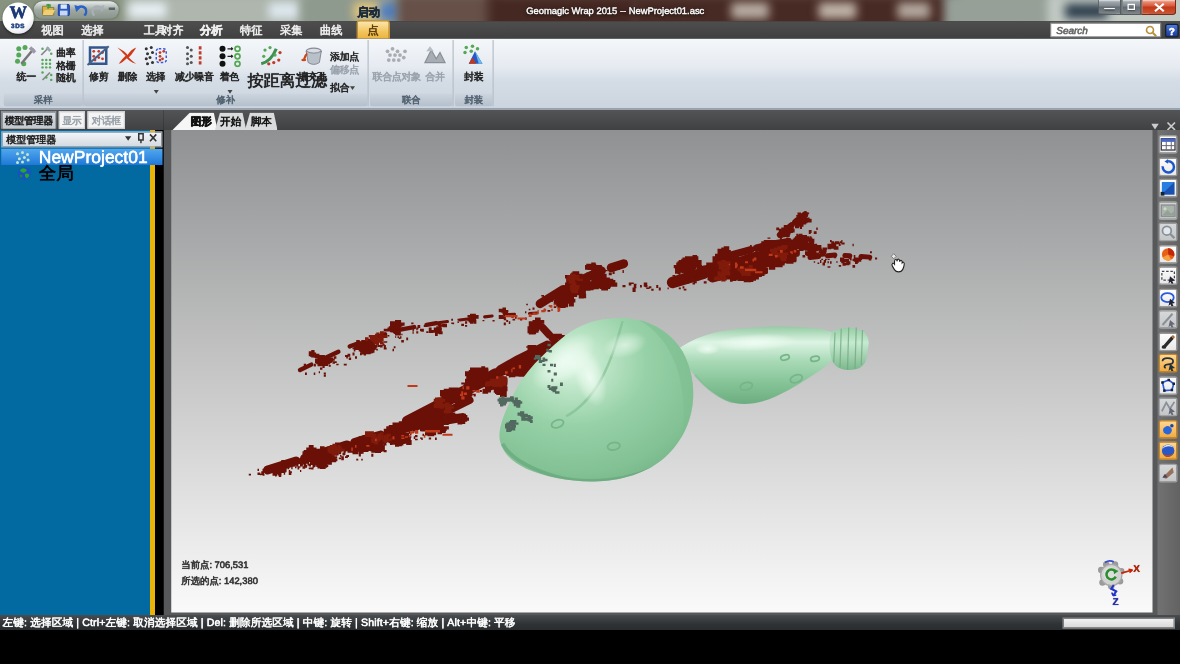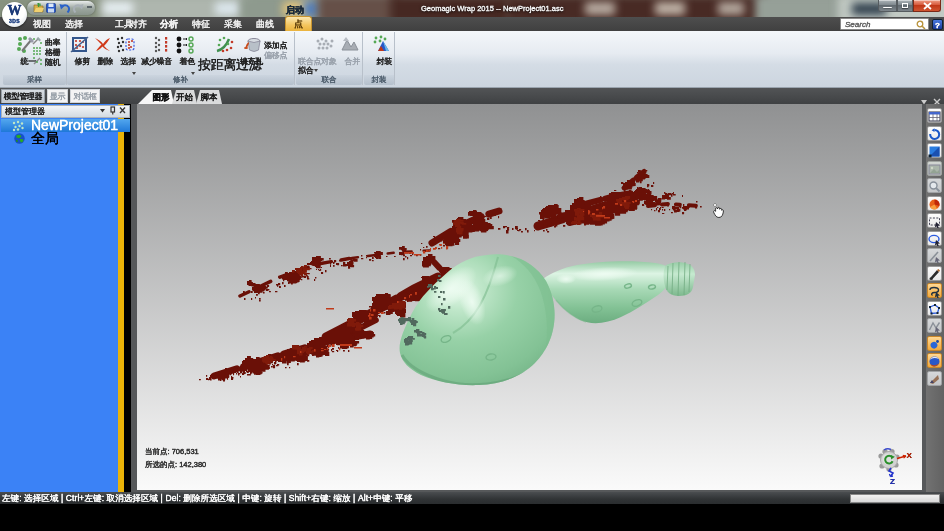--- a/index.html
+++ b/index.html
@@ -32,29 +32,29 @@
   #tab-dian { left:285px; top:16px; width:27px; height:15px; background:linear-gradient(#fbe7b0,#f3c45c 60%,#eab33e); border-radius:3px 3px 0 0; color:#5a3c08; font-size:9px; line-height:14px; text-align:center; border:1px solid #c89430; border-bottom:none; }
   
   #search { left:840px; top:18px; width:89px; height:12px; background:#fff; border:1px solid #888; border-radius:1px; }
   #search .ph { position:absolute; left:4px; top:1px; font-size:8px; font-style:italic; color:#666; }
   #helpbtn { left:932px; top:19px; width:11px; height:11px; background:linear-gradient(#4a7ae0,#1a3a9a); border-radius:2px; color:#fff; font-size:8px; font-weight:bold; text-align:center; line-height:11px; border:1px solid #123; }
 
   
   #ribbon { left:0; top:31px; width:944px; height:57px; background:linear-gradient(#f4f7fa, #e6ebf1 40%, #d4dce5 60%, #ccd5df); border-bottom:1px solid #9aa4ae; }
   .rgroup { position:absolute; top:1px; height:53px; border-right:1px solid #b8c0ca; }
   .rgroup .glabel { position:absolute; left:0; bottom:0; width:100%; height:10px; font-size:7.5px; color:#51606f; text-align:center; line-height:10px; background:linear-gradient(rgba(190,200,212,.25),rgba(165,178,192,.6)); border-radius:0 0 2px 2px; }
-  .bigbtn { position:absolute; top:3px; text-align:right; font-size:8.5px; color:#222; }
+  .bigbtn { position:absolute; top:3px; text-align:center; font-size:8.5px; color:#222; }
   .bigbtn .bicon { margin:0 auto; }
   .blabel { margin-top:0px; font-size:8px; color:#222; white-space:nowrap; letter-spacing:-0.3px; }
   .drop { display:inline-block; width:0; height:0; border-left:2.5px solid transparent; border-right:2.5px solid transparent; border-top:3px solid #444; vertical-align:middle; margin-left:1px; }
   .smallbtn { position:absolute; font-size:8px; color:#222; white-space:nowrap; letter-spacing:-0.3px; }
   .grey { color:#9aa2ac !important; }
 
   
-  #leftpanel { left:0; top:88px; width:124px; height:404px; background:#3b82f6; border-right:6px solid #eab308; }
+  #leftpanel { left:0; top:88px; width:124px; height:404px; background:#0369a1; border-right:4px solid #eab308; }
   #lp-tabs { position:absolute; left:0; top:0; width:131px; height:16px; background:linear-gradient(#525456,#3f4143); }
   .lptab { position:absolute; top:1px; height:14px; font-size:8px; line-height:14px; text-align:center; letter-spacing:-0.3px; }
   #lp-header { position:absolute; left:1px; top:17px; width:129px; height:13px; background:linear-gradient(#f2f5f8,#d3dae1); border:1px solid #aab2ba; font-size:8px; color:#222; line-height:12px; padding-left:3px; }
   #lp-header .hicons { position:absolute; right:3px; top:0; font-size:7px; color:#333; letter-spacing:1px; }
   #tree { position:absolute; left:1px; top:31px; width:129px; }
   .trow { position:relative; height:13px; font-size:14px; line-height:13px; color:#000; }
   
 
   
   #vp-tabbar { left:131px; top:88px; width:813px; height:16px; background:linear-gradient(#525456,#3f4143); }
@@ -313,21 +313,21 @@
           <div class="bicon" id="ic-tianchong"><svg width="20" height="19" viewBox="0 0 20 19">
               <ellipse cx="11" cy="6" rx="6" ry="2.5" fill="#d8dde2" stroke="#889" stroke-width="1"></ellipse>
               <path d="M5 6 L6.5 15 Q11 18 15.5 15 L17 6 Q11 9 5 6Z" fill="#b8c0c8" stroke="#889" stroke-width="0.8"></path>
               <path d="M5.5 7 Q3 9 2.5 12 L4 13 Q5 10 6 8.5Z" fill="#c84818"></path>
               <ellipse cx="3" cy="13" rx="2" ry="1" fill="#c84818"></ellipse>
             </svg></div>
           <div class="blabel">填充孔</div>
         </div>
       <div class="smallbtn" style="left:197px;top:8px;">添加点</div>
       <div class="smallbtn grey" style="left:197px;top:18px;">偏移点</div>
-      <div class="smallbtn" style="left:197px;top:33px;margin-left:34px;">拟合<span class="drop"></span></div>
+      <div class="smallbtn" style="left:197px;top:33px;">拟合<span class="drop"></span></div>
       <div class="glabel">修补</div>
     </div>
 
     <div class="rgroup" style="left:296px; width:67px;">
       <div class="bigbtn grey" style="left:2px;width:38px;">
           <div class="bicon" id="ic-lianhe"><svg width="22" height="19" viewBox="0 0 22 19">
               <g fill="#a8adb4">
                 <circle cx="4" cy="6" r="1.5"></circle>
                 <circle cx="8" cy="4" r="1.5"></circle>
                 <circle cx="12" cy="6" r="1.5"></circle>

